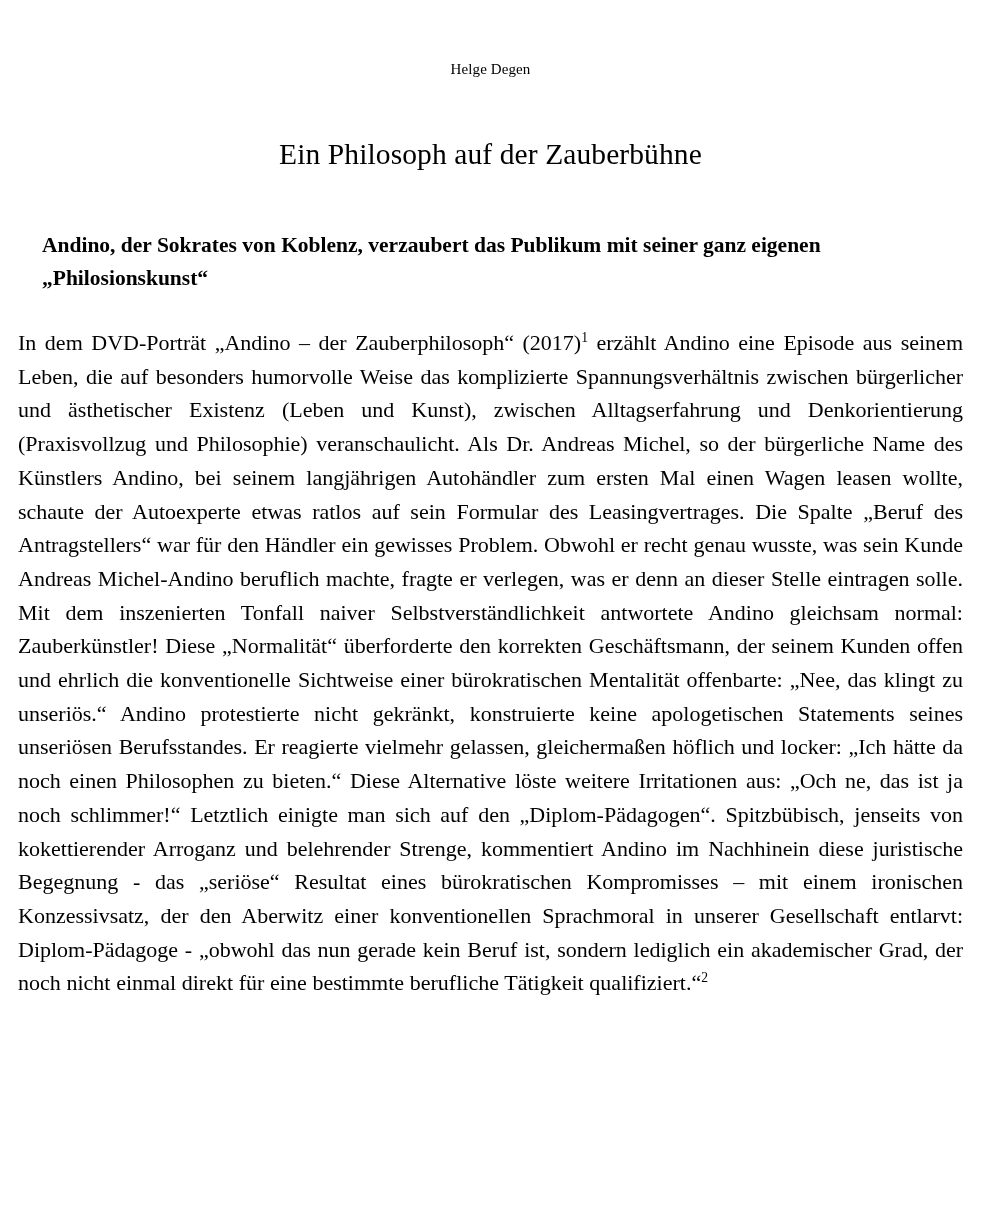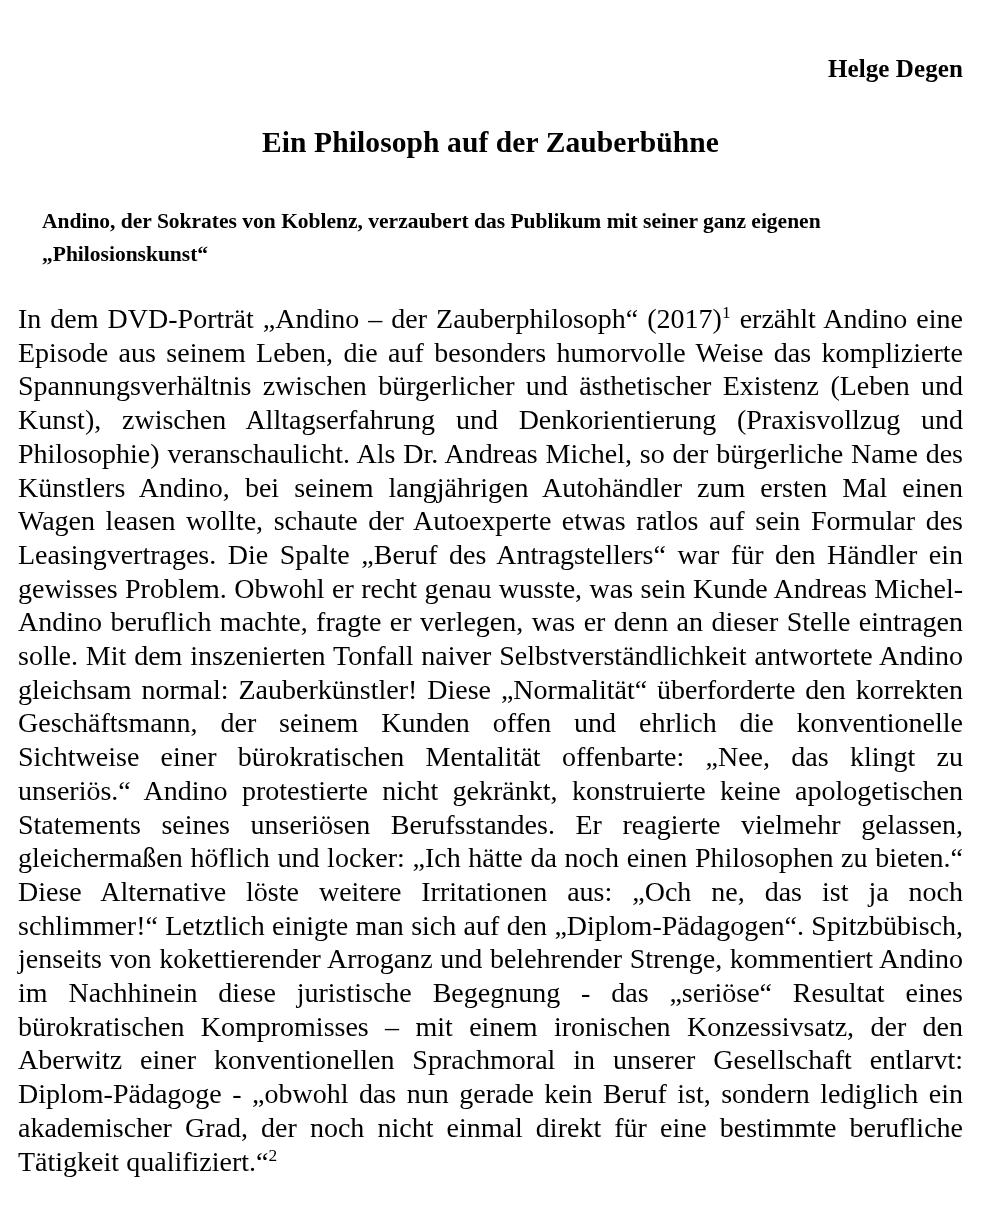--- a/index.html
+++ b/index.html
@@ -19,53 +19,53 @@
 
   .page {
     position: relative;
     width: 981px;
     height: 1211px;
     box-sizing: border-box;
     padding: 0 18px;
   }
 
   .author {
-    text-align: right;
-    font-weight: bold;
-    font-size: 25px;
+    text-align: center;
+    font-weight: normal;
+    font-size: 15px;
     line-height: 26px;
     margin: 0;
     padding-top: 56px;
     letter-spacing: 0.1px;
   }
 
   .main-title {
     text-align: center;
-    font-weight: bold;
+    font-weight: normal;
     font-size: 29.5px;
     line-height: 34px;
-    margin: 4px;
+    margin: 16px;
     padding-top: 39px;
     letter-spacing: 0.1px;
   }
 
   .subtitle {
     font-weight: bold;
     font-size: 21.5px;
     line-height: 33px;
     margin: 0;
     padding-top: 42px;
     padding-left: 24px;
     padding-right: 24px;
   }
 
   .body-text {
     text-align: justify;
     text-justify: inter-word;
-    font-size: 28px;
+    font-size: 22px;
     line-height: 33.7px;
     margin: 0;
     padding-top: 31px;
     hyphens: none;
     word-spacing: 0.2px;
   }
 
   .body-text sup {
     font-size: 0.62em;
     line-height: 0;

